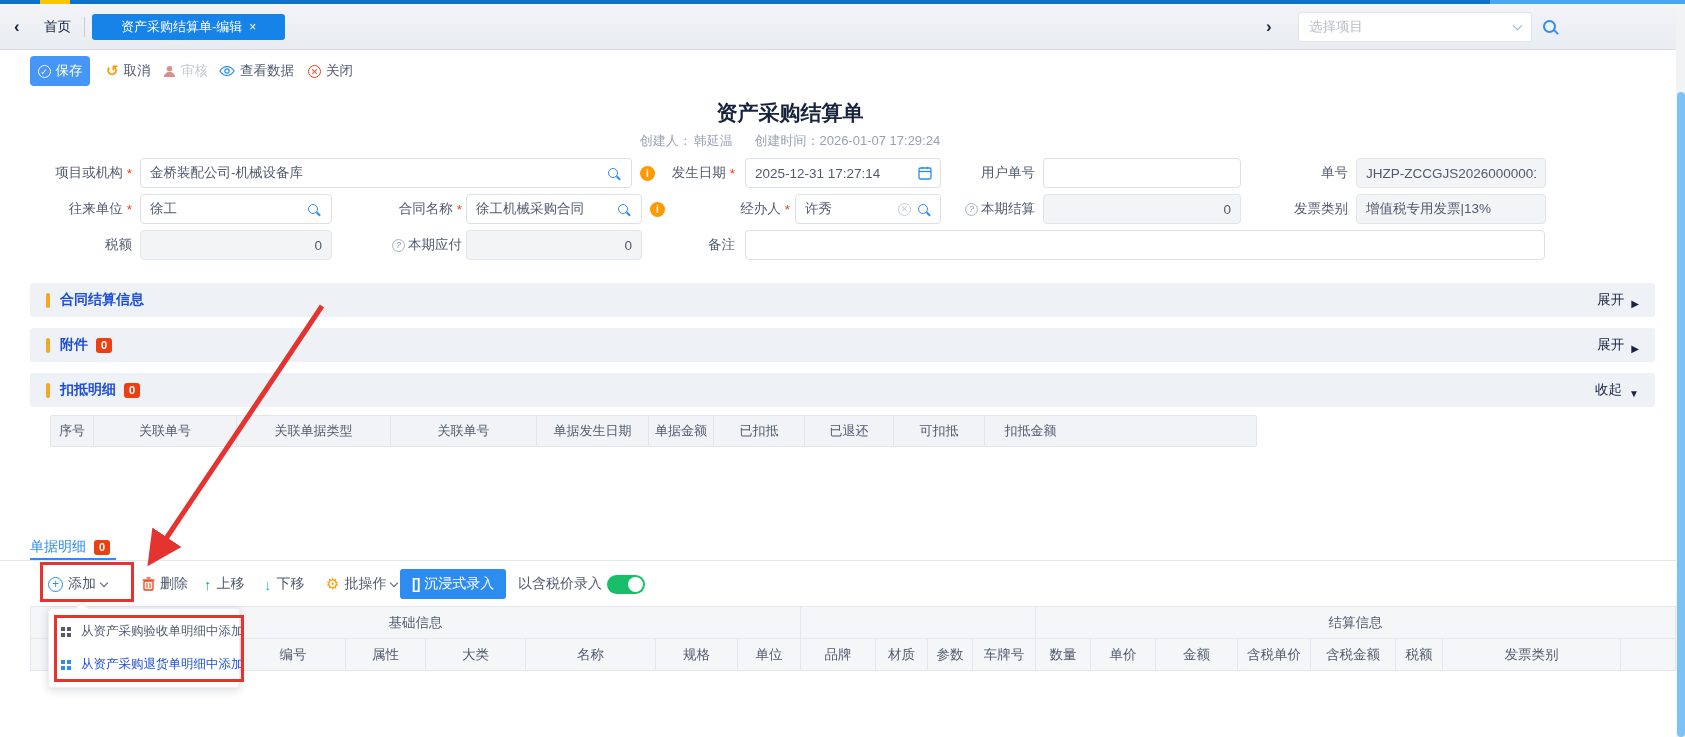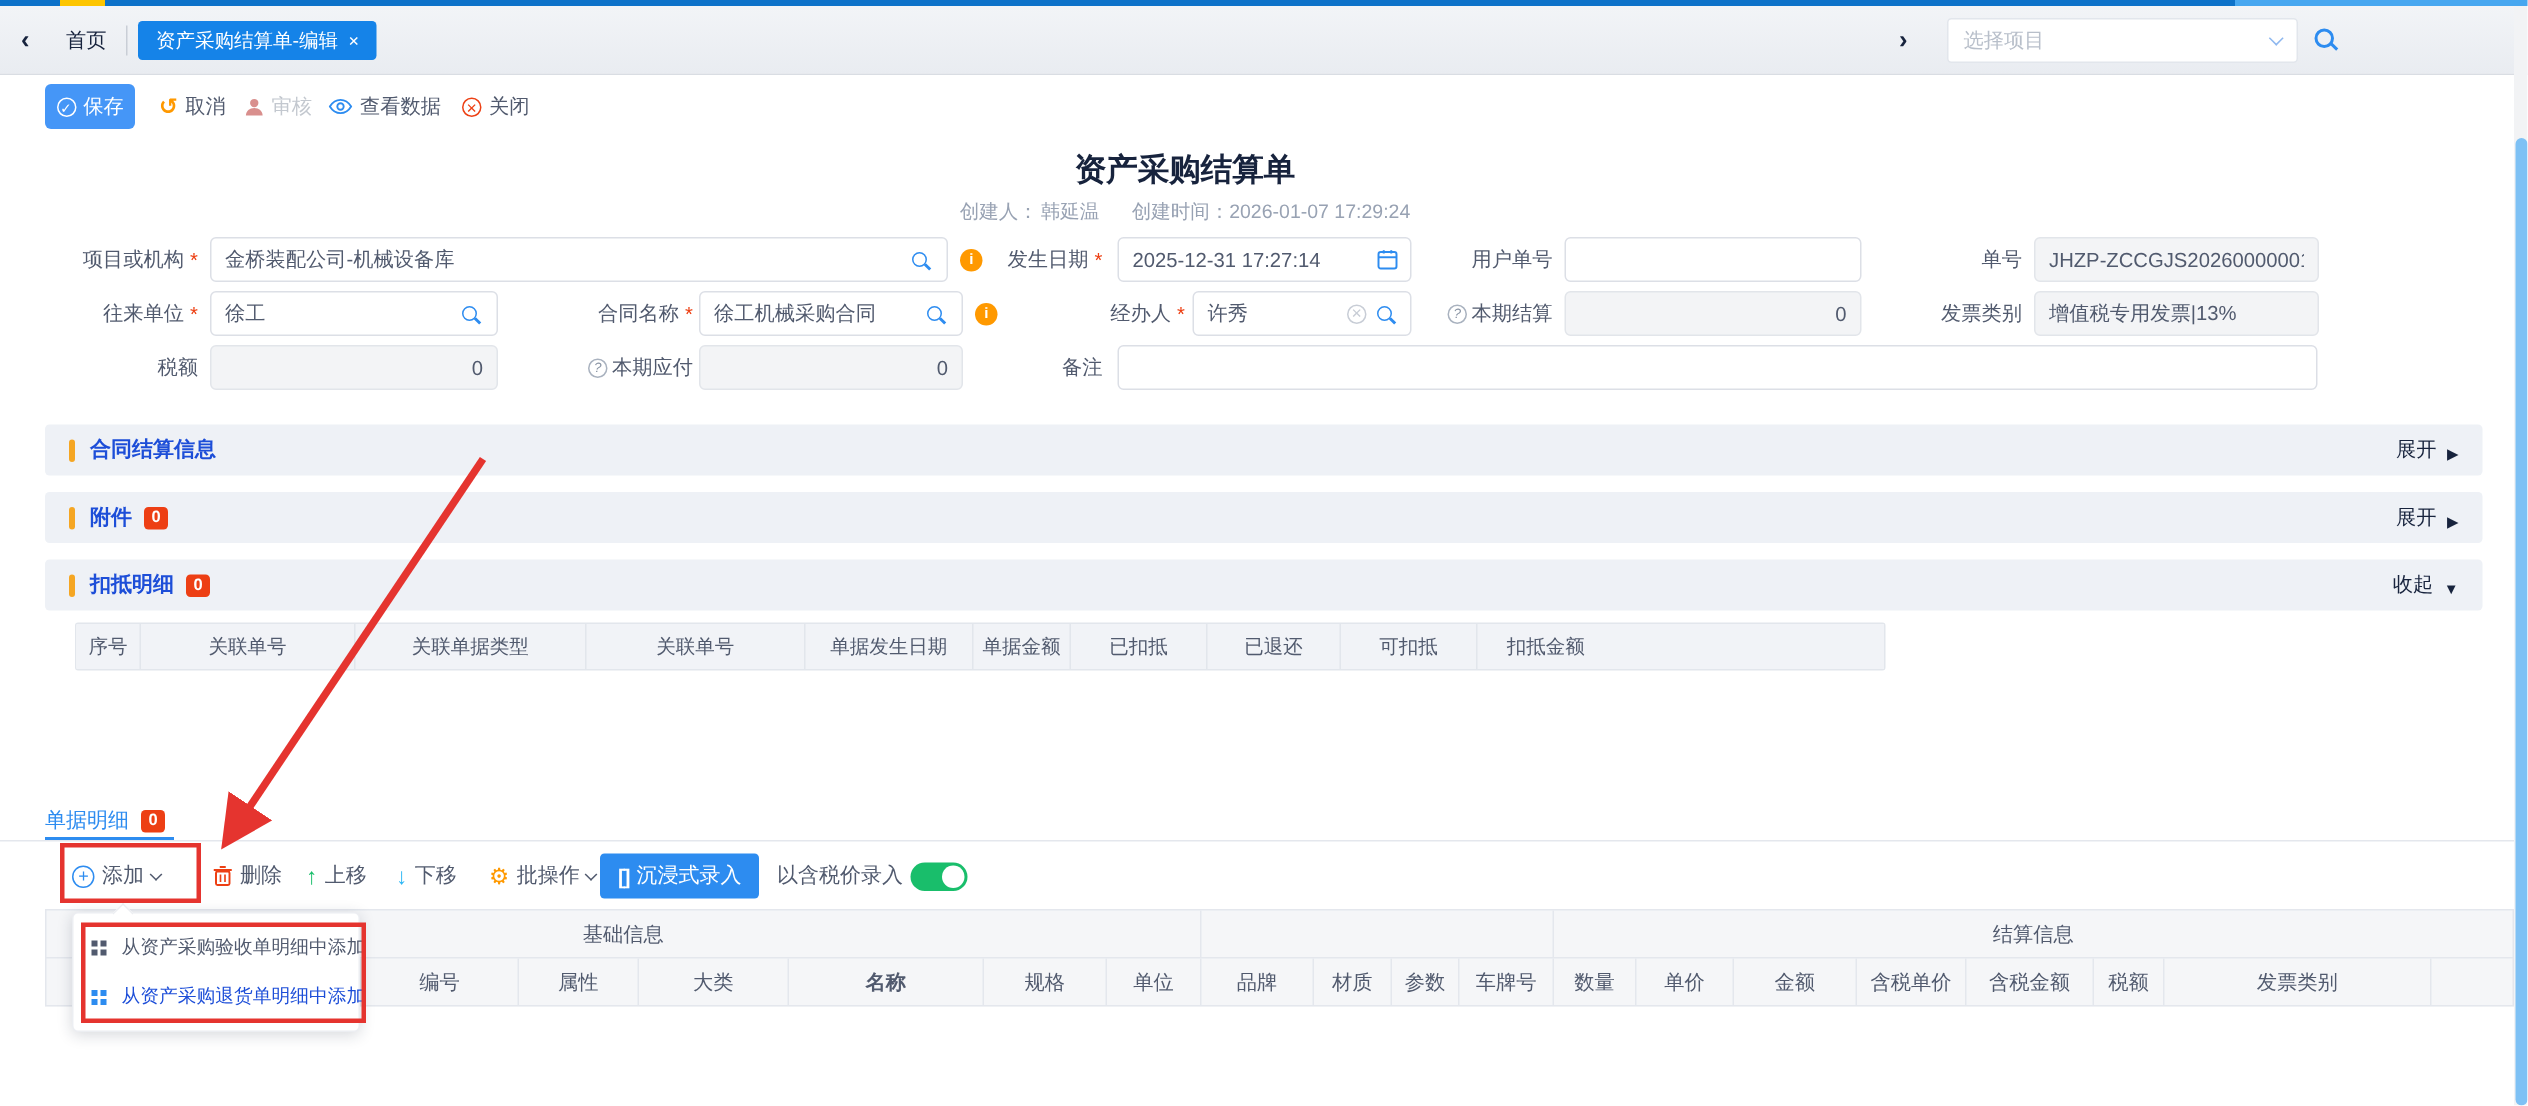--- a/index.html
+++ b/index.html
@@ -7,21 +7,21 @@
   .abs{position:absolute}
   
   #top-strip{left:0;top:0;width:1685px;height:4px;background:#0d72c9}
   #strip-accent{left:40px;top:0;width:30px;height:4px;background:#fdc500}
   #strip-right{left:1490px;top:0;width:195px;height:4px;background:#47a7f0}
   
   #tab-bar{left:0;top:4px;width:1685px;height:46px;background:linear-gradient(#f2f4f7,#e9ecf1);border-bottom:1px solid #d9dde3}
   .nav-chev{font-size:17px;font-weight:bold;color:#17233d;line-height:46px;cursor:pointer}
   #home-tab{left:44px;top:0;height:46px;line-height:46px;font-size:13.5px;color:#17233d;cursor:pointer}
   #tab-divider{left:84px;top:13px;width:1px;height:20px;background:#c9ced6}
-  #active-tab{left:92px;top:10px;height:26px;background:#1583e8;border-radius:3px;color:#fff;font-size:13px;display:flex;align-items:center;padding:0 12px;gap:7px;cursor:pointer}
+  #active-tab{left:92px;top:10px;height:26px;background:#1583e8;border-radius:3px;color:#fff;font-size:13px;display:flex;align-items:center;padding:0 29px;gap:7px;cursor:pointer}
   #project-select{left:1298px;top:8px;width:234px;height:30px;background:#fff;border:1px solid #e2e6ec;border-radius:3px;display:flex;align-items:center;padding:0 10px;color:#b8bfca;font-size:13.5px}
   .chev-dn{display:inline-block;width:7px;height:7px;border-right:1.5px solid #8fb8ef;border-bottom:1.5px solid #8fb8ef;transform:rotate(45deg);margin-left:auto;margin-top:-3px}
   
   .mag{display:inline-block;width:10px;height:10px;border:1.6px solid #2d8cf0;border-radius:50%;position:relative;flex:none}
   .mag::after{content:"";position:absolute;width:5px;height:1.6px;background:#2d8cf0;right:-4px;bottom:-2px;transform:rotate(45deg)}
   .mag.big{width:13px;height:13px;border-width:2px}
   .mag.big::after{width:6px;height:2px;right:-5px;bottom:-2px}
   
   #action-bar{left:0;top:50px;width:1685px;height:42px;background:#fff}
   .act{position:absolute;top:6px;height:30px;display:flex;align-items:center;gap:5px;font-size:13.5px;color:#515a6e;cursor:pointer}
@@ -346,21 +346,21 @@
       <div class="gc" style="width: 770px;">基础信息</div>
       <div class="gc" style="width: 235px;"></div>
       <div class="gc" style="width: 639px;">结算信息</div>
     </div>
   <div class="grow" id="col-row">
       <div class="gc" style="width: 95px;"></div>
       <div class="gc" style="width: 115px;"></div>
       <div class="gc" style="width: 105px;">编号</div>
       <div class="gc" style="width: 80px;">属性</div>
       <div class="gc" style="width: 100px;">大类</div>
-      <div class="gc" style="width: 130px; font-weight: bold;">名称</div>
+      <div class="gc" style="width: 130px;">名称</div>
       <div class="gc" style="width: 82px;">规格</div>
       <div class="gc" style="width: 63px;">单位</div>
       <div class="gc" style="width: 75px;">品牌</div>
       <div class="gc" style="width: 52px;">材质</div>
       <div class="gc" style="width: 45px;">参数</div>
       <div class="gc" style="width: 63px;">车牌号</div>
       <div class="gc" style="width: 55px;">数量</div>
       <div class="gc" style="width: 65px;">单价</div>
       <div class="gc" style="width: 82px;">金额</div>
       <div class="gc" style="width: 73px;">含税单价</div>

